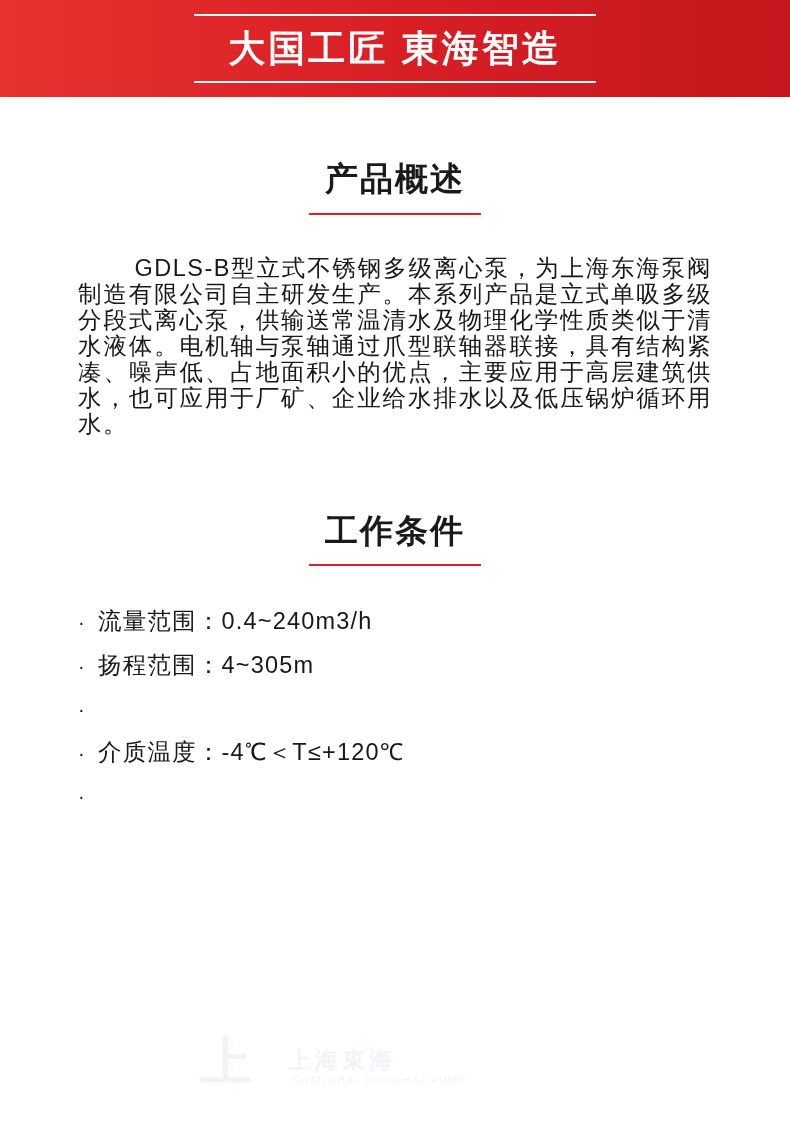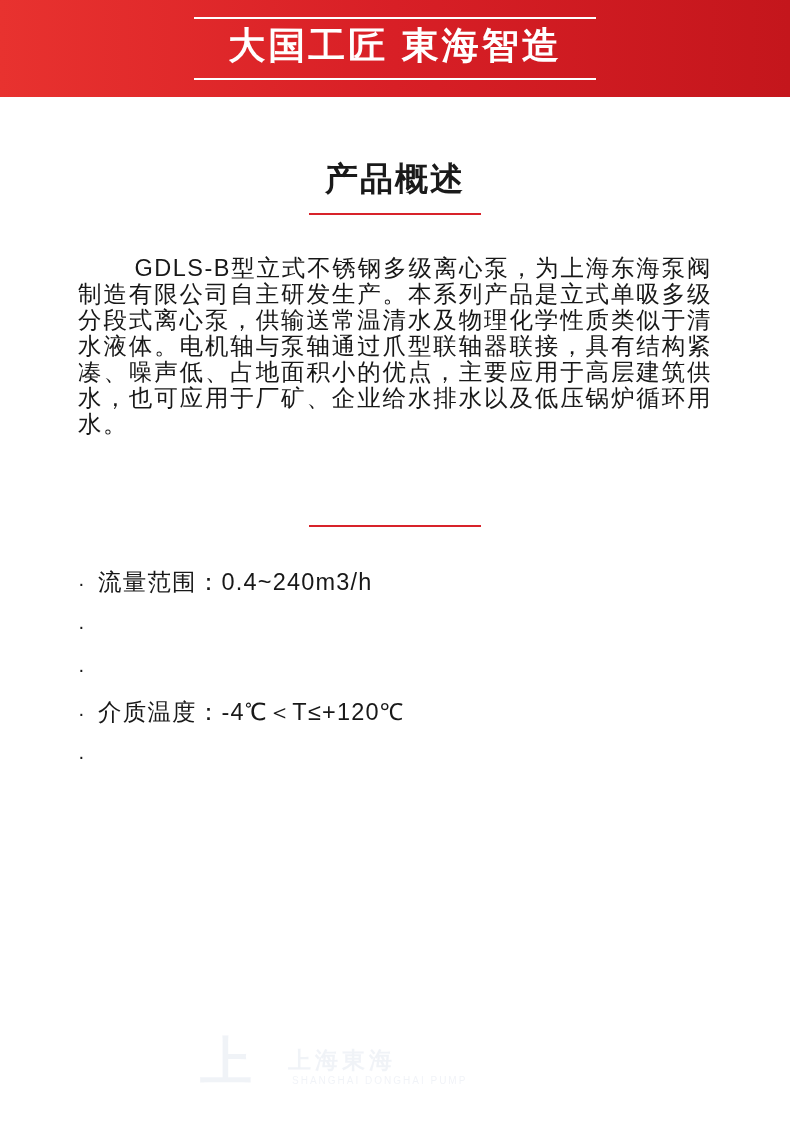--- a/index.html
+++ b/index.html
@@ -21,21 +21,21 @@
     width: 790px;
     height: 97px;
     background: linear-gradient(90deg, #e8322f 0%, #d81f26 50%, #c4161c 100%);
     display: flex;
     align-items: center;
     justify-content: center;
   }
   .banner-inner {
     border-top: 2px solid #ffffff;
     border-bottom: 2px solid #ffffff;
-    padding: 6px 34px 10px 34px;
+    padding: 12px 34px 10px 34px;
   }
   .banner-title {
     color: #ffffff;
     font-size: 37px;
     font-weight: bold;
     letter-spacing: 3px;
     line-height: 1.15;
     white-space: nowrap;
   }
 
@@ -158,29 +158,31 @@
   <div class="section-head">
     <div class="section-title">产品概述</div>
     <div class="section-rule"></div>
   </div>
   <p class="paragraph">GDLS-B型立式不锈钢多级离心泵，为上海东海泵阀制造有限公司自主研发生产。本系列产品是立式单吸多级分段式离心泵，供输送常温清水及物理化学性质类似于清水液体。电机轴与泵轴通过爪型联轴器联接，具有结构紧凑、噪声低、占地面积小的优点，主要应用于高层建筑供水，也可应用于厂矿、企业给水排水以及低压锅炉循环用水。</p>
 </div>
 
 <div class="spacer-2"></div>
 <div class="section">
   <div class="section-head">
+    <div class="section-title">工作条件</div>
     <div class="section-rule"></div>
   </div>
   <ul class="spec-list">
     <li class="spec-item">
       <span class="spec-bullet">·</span>
       <span>流量范围：0.4~240m3/h</span>
     </li>
     <li class="spec-item">
       <span class="spec-bullet">·</span>
+      <span>扬程范围：4~305m</span>
     </li>
     <li class="spec-item">
       <span class="spec-bullet">·</span>
     </li>
     <li class="spec-item">
       <span class="spec-bullet">·</span>
       <span>介质温度：-4℃＜T≤+120℃</span>
     </li>
     <li class="spec-item">
       <span class="spec-bullet">·</span>

